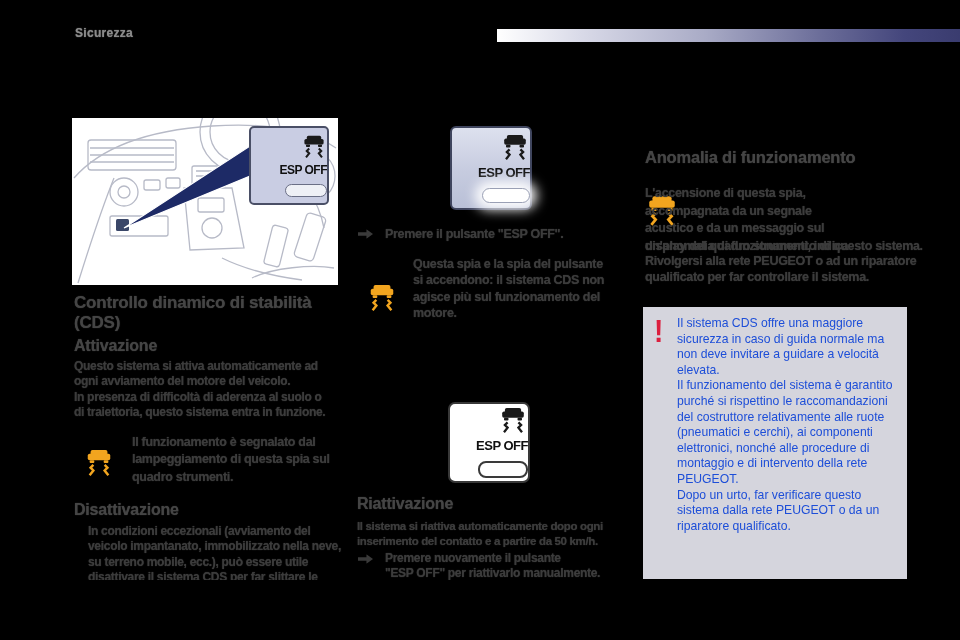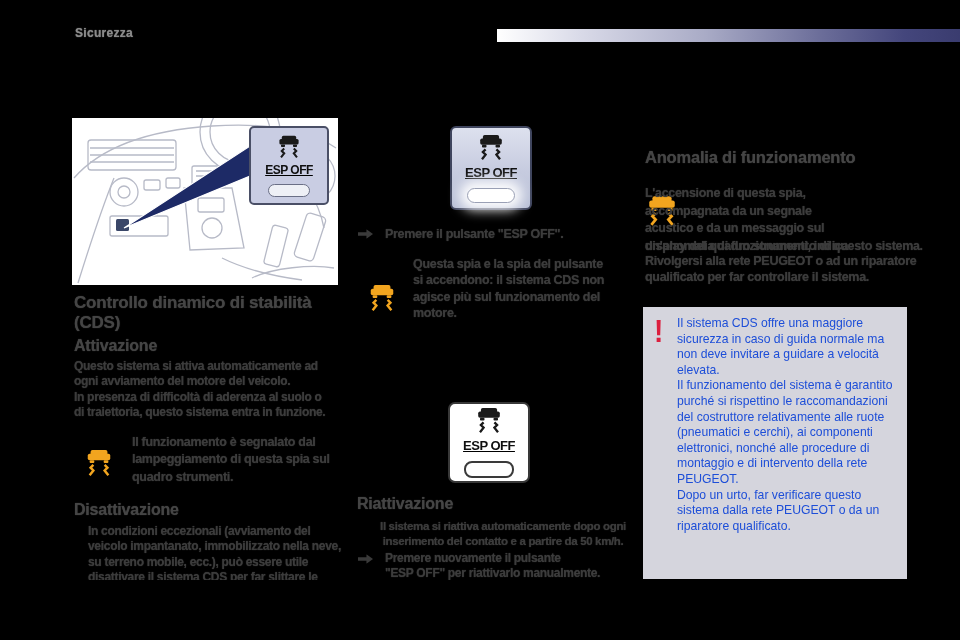--- a/index.html
+++ b/index.html
@@ -18,22 +18,22 @@
   .h1{position:absolute;font-size:17px;font-weight:bold;color:#454545;line-height:1.15;letter-spacing:-.2px;}
   .h2{position:absolute;font-size:16px;font-weight:bold;color:#454545;letter-spacing:-.2px;}
   .body-txt{position:absolute;font-size:12px;font-weight:bold;color:#3c3c3c;
             line-height:1.28;letter-spacing:-.3px;}
 
   
   .illustration{position:absolute;left:72px;top:118px;width:266px;height:167px;background:#fff;overflow:hidden;}
   .illustration svg.sketch{position:absolute;left:0;top:0;}
 
   
-  .esp-btn{position:absolute;display:flex;flex-direction:column;align-items:center;
-           justify-content:center;gap:4px;box-sizing:border-box;text-decoration:underline;}
+  .esp-btn{position:absolute;display:flex;flex-direction:column;align-items:flex-end;
+           justify-content:center;gap:4px;box-sizing:border-box;}
   .esp-btn .glyph{color:#1a1a1a;line-height:0;}
   .esp-btn .lbl{font-weight:bold;color:#101010;letter-spacing:-.5px;}
   .pill{border-radius:8px;}
   .esp-inset{left:177px;top:8px;width:80px;height:79px;background:#c9cde3;
              border:2px solid #4a4f66;border-radius:5px;}
   .esp-inset .lbl{font-size:12px;}
   .esp-inset .pill{width:40px;height:11px;background:#eef0f6;border:1.5px solid #6a6f86;margin-top:3px;}
   .esp-blue{left:450px;top:126px;width:82px;height:84px;
             background:linear-gradient(180deg,#dde1ee 0%,#c6cbdf 55%,#b9c0d7 100%);
             border:2px solid #3f455e;border-radius:6px;}
@@ -197,21 +197,21 @@
     <span class="glyph">
       <svg width="30" height="27" viewBox="0 0 32 30">
           <use href="#esp-car"></use>
         </svg>
     </span>
     <span class="lbl">ESP OFF</span>
     <span class="pill"></span>
   </div>
 
   <div class="h2 scan" style="left:357px;top:495px;">Riattivazione</div>
-  <div class="body-txt preline scan" style="left:357px;top:519px;width:292px;font-size:11.5px;letter-spacing:-.35px;text-align:center;">Il sistema si riattiva automaticamente dopo ogni
+  <div class="body-txt preline scan" style="left:357px;top:519px;width:292px;font-size:11.5px;letter-spacing:-.35px;">Il sistema si riattiva automaticamente dopo ogni
 inserimento del contatto e a partire da 50 km/h.</div>
 
   <div class="instr" style="left:358px;top:551px;width:285px;">
     <span class="arrow">
       <svg width="15" height="10" viewBox="0 0 16 10">
           <use href="#instr-arrow"></use>
         </svg>
     </span>
     <div class="body-txt preline scan" style="font-size:12px;">Premere nuovamente il pulsante
 "ESP OFF" per riattivarlo manualmente.</div>

